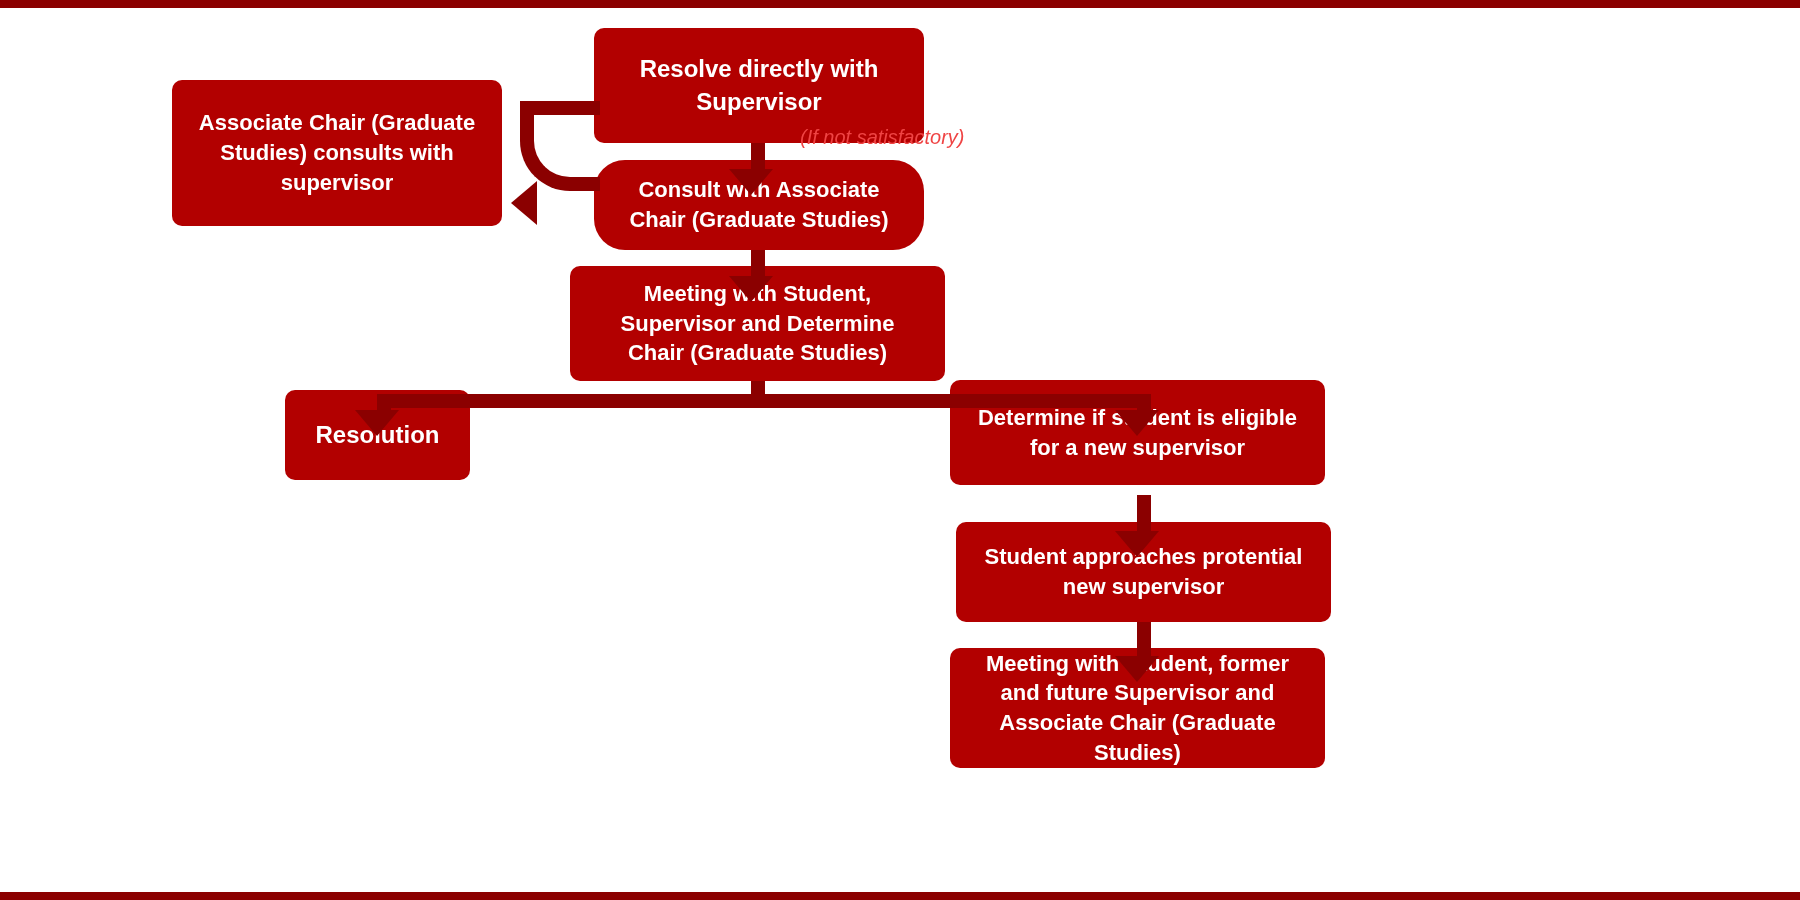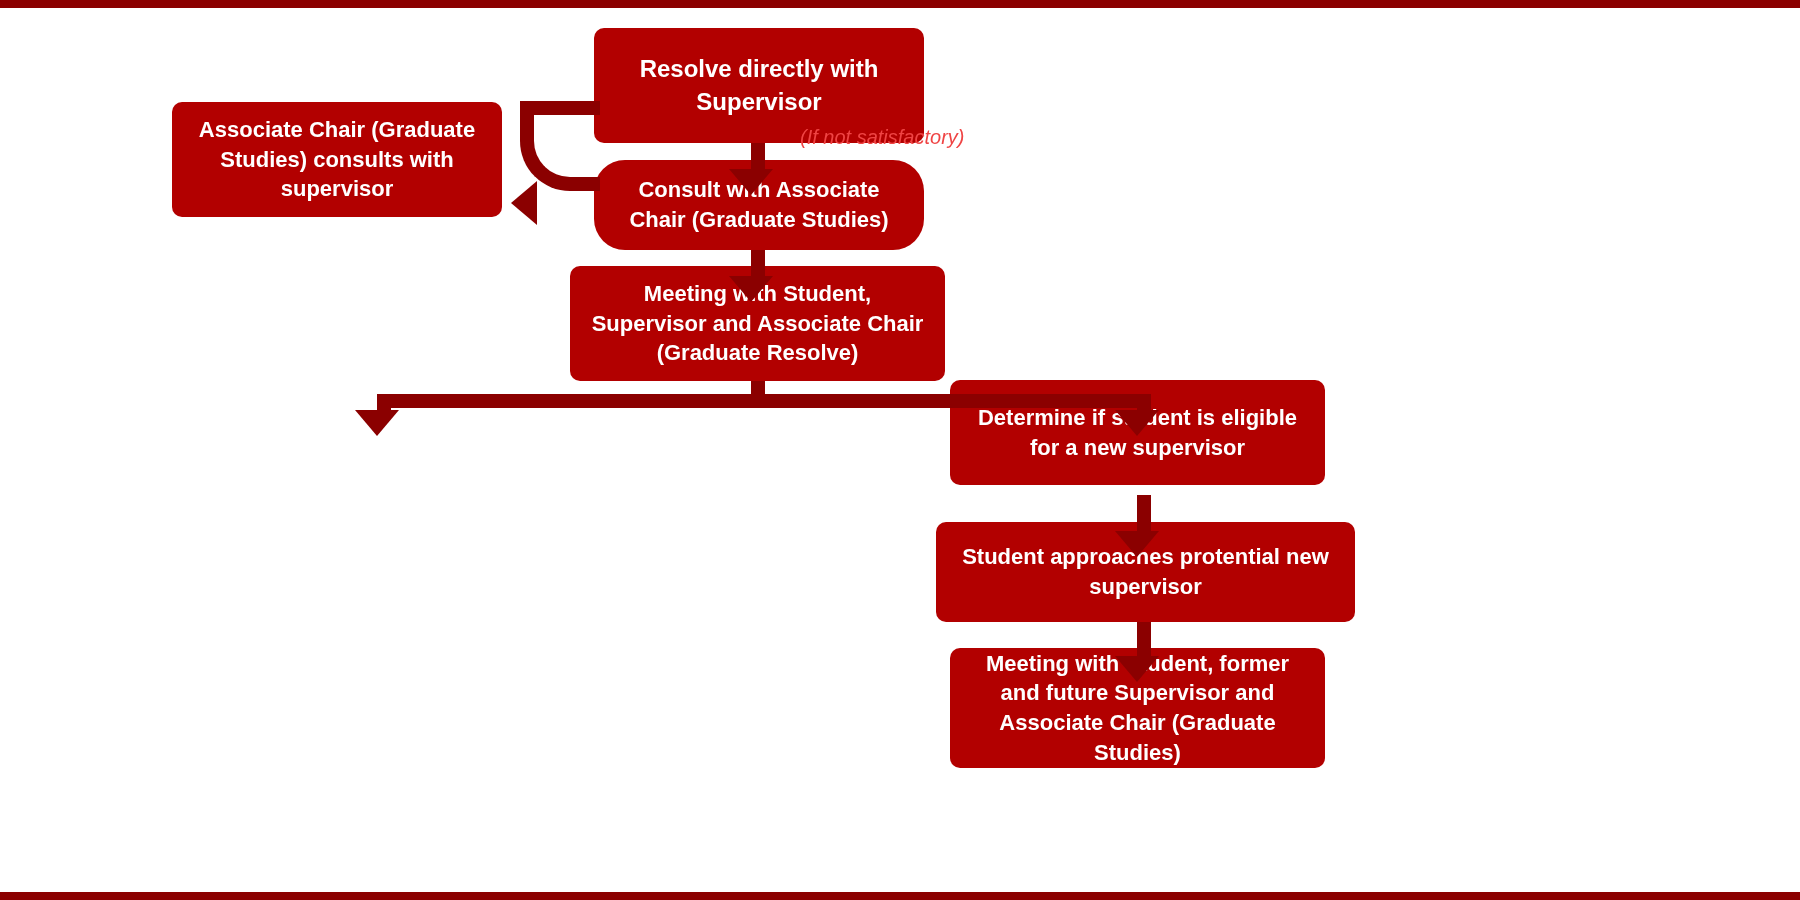--- a/index.html
+++ b/index.html
@@ -72,38 +72,41 @@
   </style>
 </head>
 <body>
 
 <div class="flowchart">
 
   <div class="box" style="left:594px; top:20px; width:330px; height:115px; font-size:24px;">
     <span>Resolve directly with Supervisor</span>
   </div>
 
-  <div class="box" style="left:172px; top:94px; width:330px; height:115px; font-size:22px;">
+  <div class="box" style="left:172px; top:72px; width:330px; height:146px; font-size:22px;">
     <span>Associate Chair (Graduate Studies) consults with supervisor</span>
   </div>
 
   <div class="box" style="left:594px; top:152px; width:330px; height:90px; font-size:22px;border-radius:31px;">
     <span>Consult with Associate Chair (Graduate Studies)</span>
   </div>
 
   <div class="box" style="left:570px; top:258px; width:375px; height:115px; font-size:22px;">
-    <span>Meeting with Student, Supervisor and Associate Chair (Graduate Resolve)</span>
+    <span>Meeting with Student, Supervisor and Determine Chair (Graduate Studies)</span>
   </div>
 
+  <div class="box" style="left:285px; top:382px; width:185px; height:90px; font-size:24px;">
+    <span>Resolution</span>
+  </div>
 
   <div class="box" style="left:950px; top:372px; width:375px; height:105px; font-size:22px;">
     <span>Determine if student is eligible for a new supervisor</span>
   </div>
 
-  <div class="box" style="left:936px; top:514px; width:419px; height:100px; font-size:22px;">
+  <div class="box" style="left:956px; top:514px; width:375px; height:100px; font-size:22px;">
     <span>Student approaches protential new supervisor</span>
   </div>
 
   <div class="box" style="left:950px; top:640px; width:375px; height:120px; font-size:22px;justify-content:flex-end;">
     <span>Meeting with Student, former and future Supervisor and Associate Chair (Graduate Studies)</span>
   </div>
 
   <div class="connector-line" style="left:751px; top:135px; width:14px; height:28px;"></div>
 
   <div style="position:absolute; left:729px; top:161px; width:0; height:0;

